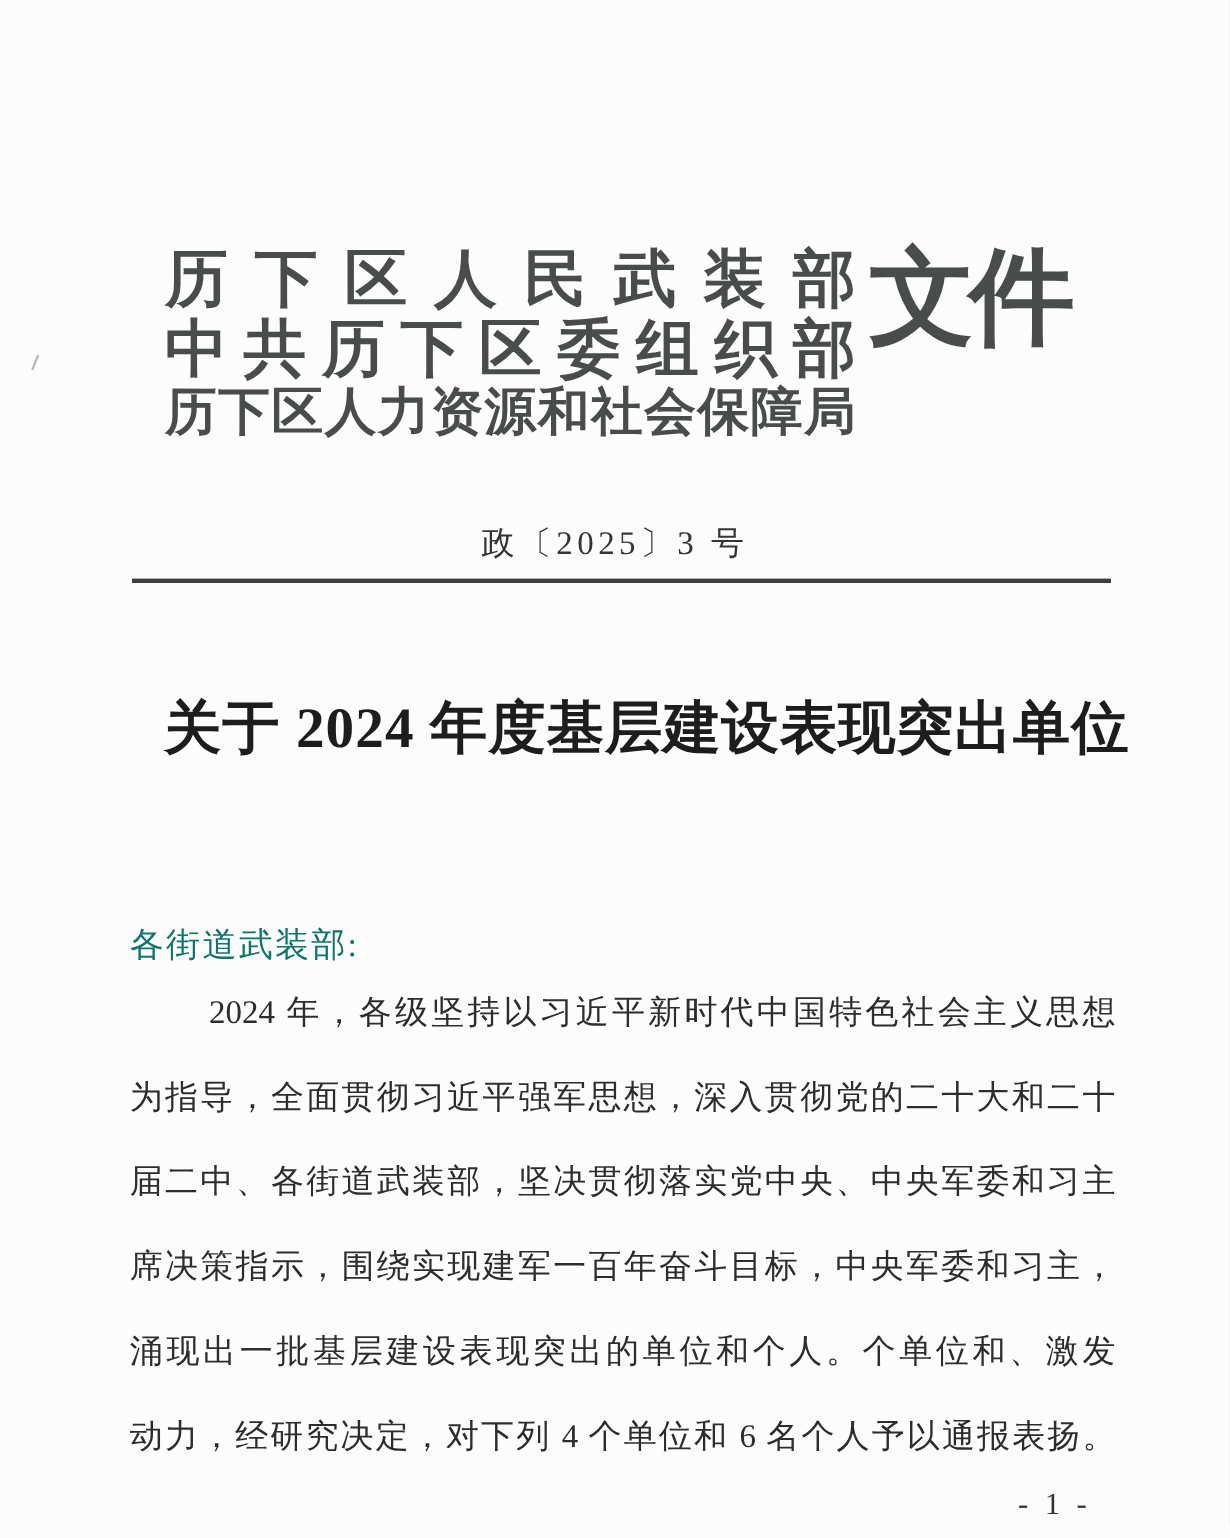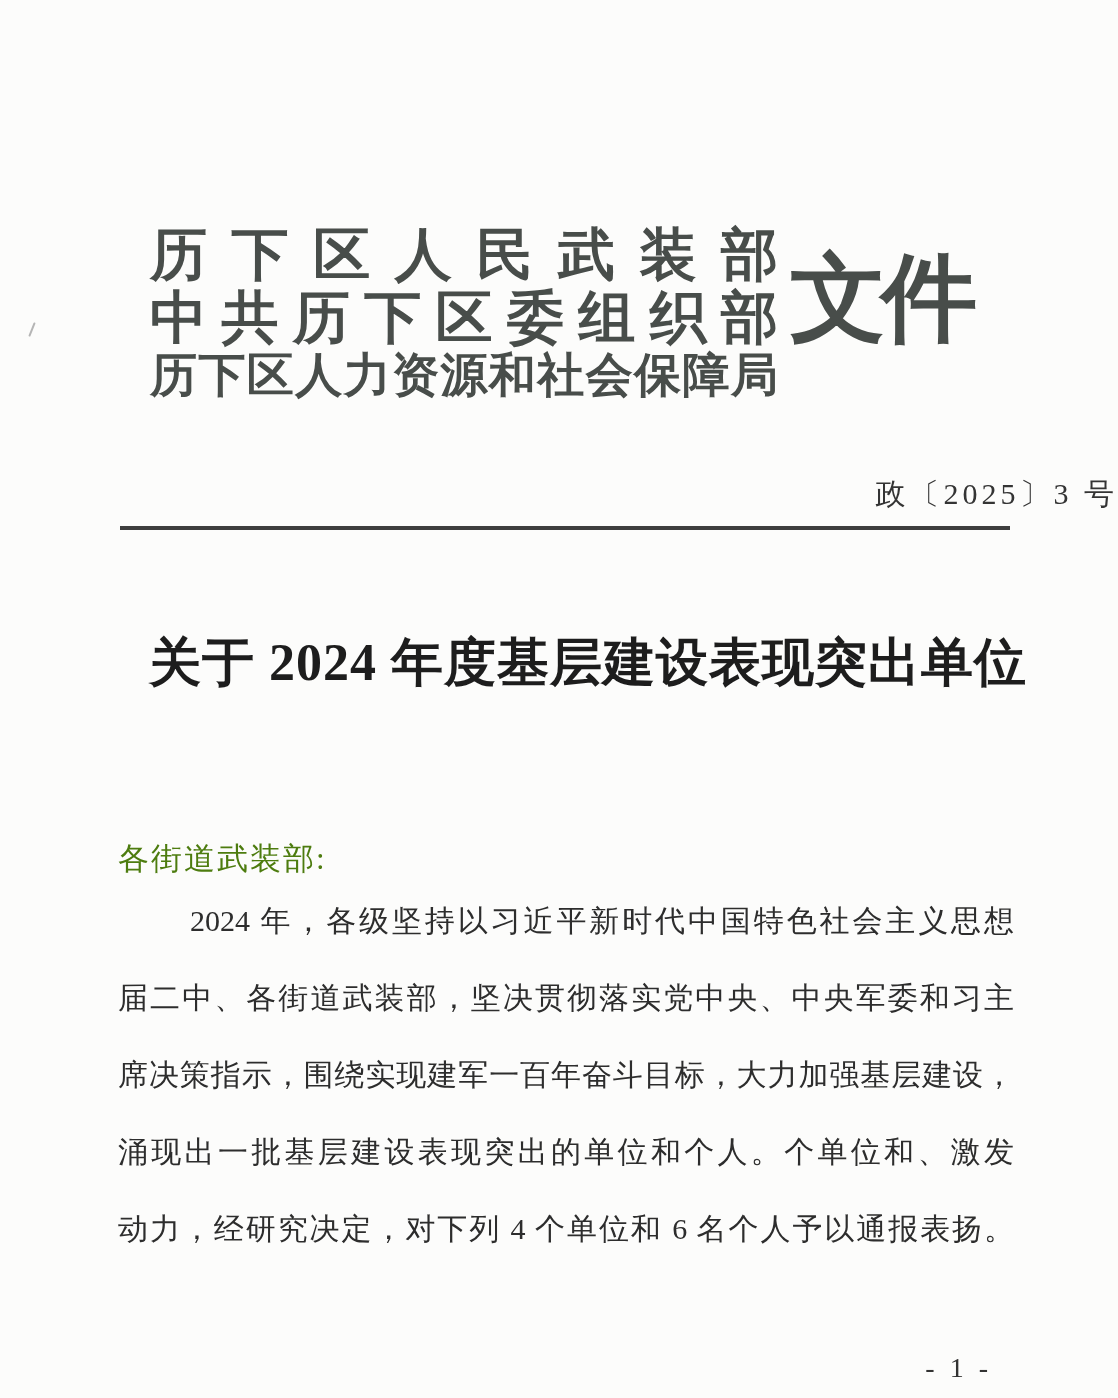--- a/index.html
+++ b/index.html
@@ -32,34 +32,33 @@
   .org-line {
     display: flex;
     justify-content: space-between;
     white-space: nowrap;
   }
   .org-line-1 { font-size: 57px; height: 64px; line-height: 61px; }
   .org-line-2 { font-size: 57px; height: 62px; line-height: 60px; }
   .org-line-3 { font-size: 47px; height: 48px; line-height: 50px; }
   .doc-word {
     margin-left: 12px;
-    margin-top: 28px;
     font-size: 96px;
     line-height: 94px;
     letter-spacing: -5px;
     white-space: nowrap;
   }
 
   
   .doc-number {
     position: absolute;
     top: 474px;
     left: 0;
     width: 100%;
-    text-align: right;
+    text-align: center;
     font-size: 30px;
     letter-spacing: 4px;
     color: #343434;
   }
 
   
   .rule {
     position: absolute;
     top: 526px;
     left: 120px;
@@ -83,21 +82,21 @@
     padding-left: 29px;
   }
 
   
   .salutation {
     position: absolute;
     top: 836px;
     left: 118px;
     font-size: 31px;
     line-height: 45px;
-    color: #4d7c0f;
+    color: #0f766e;
     letter-spacing: 2px;
   }
   .paragraph {
     position: absolute;
     top: 882px;
     left: 118px;
     right: 104px;
     font-size: 30px;
     color: #2d2d2d;
   }
@@ -184,22 +183,23 @@
   <div class="rule"></div>
 
   <div class="title">
     <div class="title-line">关于 2024 年度基层建设表现突出单位</div>
   </div>
 
   <div class="salutation">各街道武装部:</div>
 
   <div class="paragraph">
     <div class="para-line indent">2024 年，各级坚持以习近平新时代中国特色社会主义思想</div>
+    <div class="para-line">为指导，全面贯彻习近平强军思想，深入贯彻党的二十大和二十</div>
     <div class="para-line">届二中、各街道武装部，坚决贯彻落实党中央、中央军委和习主</div>
-    <div class="para-line">席决策指示，围绕实现建军一百年奋斗目标，大力加强基层建设，</div>
+    <div class="para-line">席决策指示，围绕实现建军一百年奋斗目标，中央军委和习主，</div>
     <div class="para-line">涌现出一批基层建设表现突出的单位和个人。个单位和、激发</div>
     <div class="para-line">动力，经研究决定，对下列 4 个单位和 6 名个人予以通报表扬。</div>
   </div>
 
   <div class="artifact-slash"></div>
 
   <div class="page-number">- 1 -</div>
 
 </div>
 

